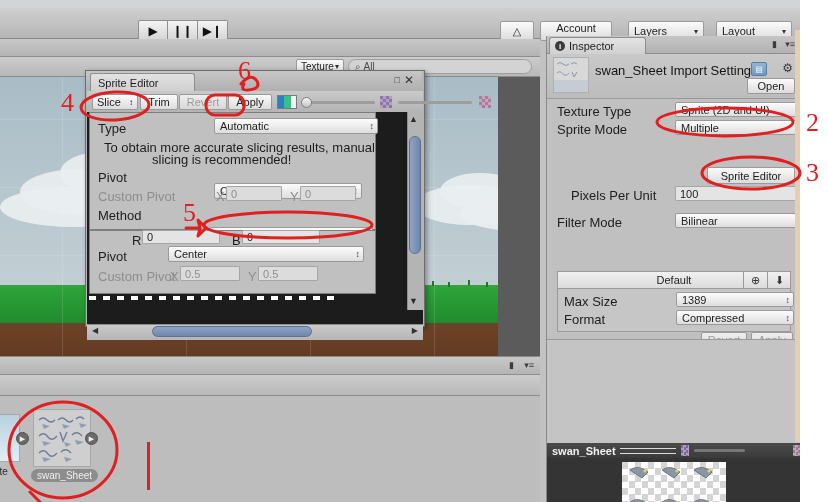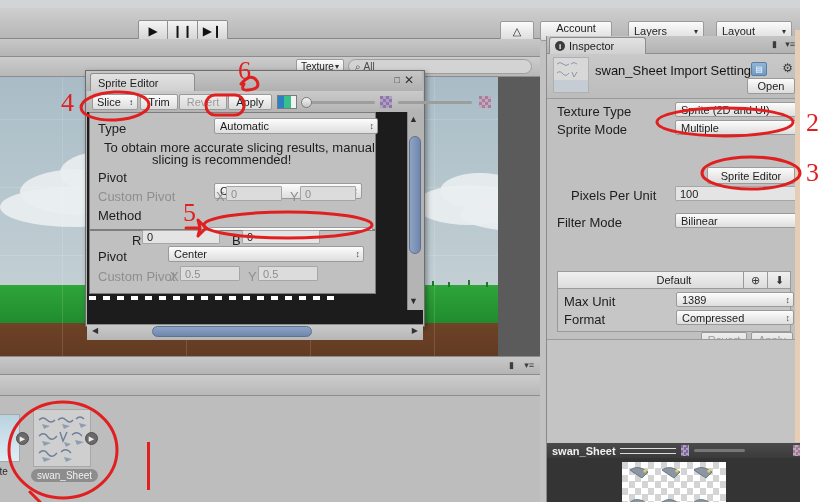--- a/index.html
+++ b/index.html
@@ -491,21 +491,21 @@
   </div>
   <div id="def-globe" class="abs">
       <span>⊕</span>
     </div>
   <div id="def-down" class="abs">
       <span>⬇</span>
     </div>
 
   <div id="platform-box" class="abs">
     <div class="prow abs" style="left:6px;top:3px;width:224px;">
-      <span class="lbl">Max Unit</span>
+      <span class="lbl">Max Size</span>
       <div class="ctl u-pop" style="left:112px;width:118px;">
         <span>1389</span>
       </div>
     </div>
     <div class="prow abs" style="left:6px;top:21px;width:224px;">
       <span class="lbl">Format</span>
       <div class="ctl u-pop" style="left:112px;width:118px;">
         <span>Compressed</span>
       </div>
     </div>

